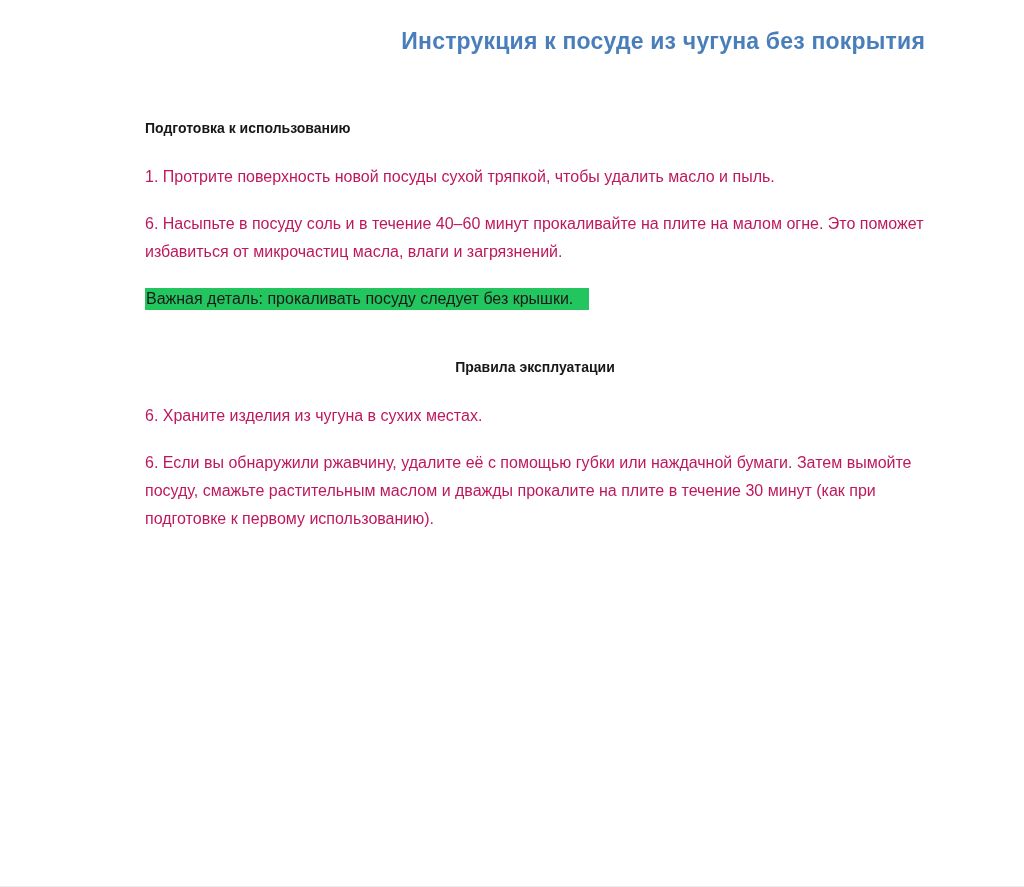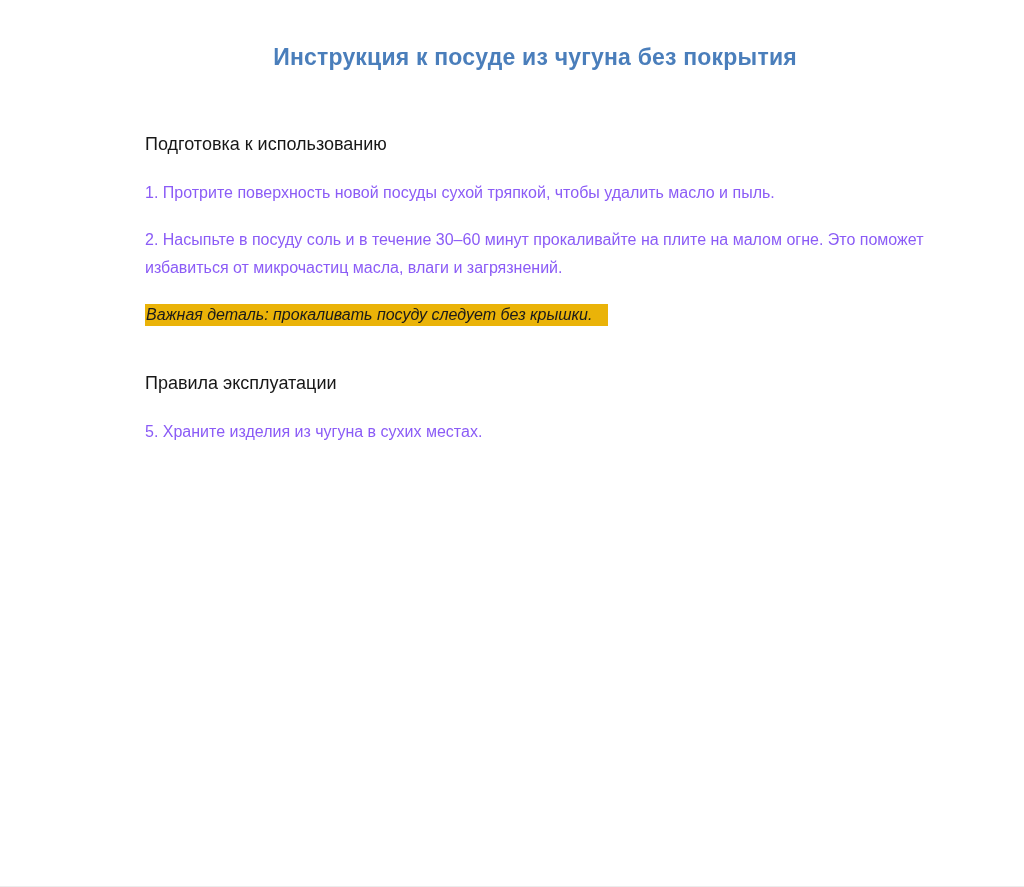--- a/index.html
+++ b/index.html
@@ -17,57 +17,57 @@
     box-sizing: border-box;
   }
   .doc {
     box-sizing: border-box;
     width: 1024px;
     height: 887px;
     padding: 26px 99px 0 145px;
     position: relative;
   }
   .doc-title {
-    margin: 16px;
-    text-align: center;
+    margin: 0;
+    text-align: right;
     font-size: 23px;
     line-height: 30px;
     font-weight: 700;
     color: #4a7ebb;
     letter-spacing: 0.2px;
   }
   .section-heading {
-    font-size: 18px;
+    font-size: 14px;
     line-height: 20px;
-    font-weight: 400;
+    font-weight: 700;
     color: #171717;
     margin: 0 0 25px 0;
   }
   .heading-first {
     margin-top: 62px;
   }
   .heading-second {
     margin-top: 44px;
+    text-align: center;
   }
   .para {
     font-size: 16px;
     line-height: 28px;
     margin: 0 0 19px 0;
-    color: #8b5cf6;
+    color: #be185d;
   }
   .note-para {
     margin: 0 0 19px 0;
     font-size: 16px;
     line-height: 28px;
   }
   .note-mark {
-    background: #eab308;
+    background: #22c55e;
     color: #1a1a1a;
     padding: 2px 16px 3px 1px;
-    font-style: italic;
   }
   .page-bottom-edge {
     position: absolute;
     left: 0;
     bottom: 0;
     width: 1024px;
     height: 1px;
     background: #ececec;
   }
 </style>
@@ -75,28 +75,29 @@
 <body>
 
 <div class="doc">
 
   <h1 class="doc-title">Инструкция к посуде из чугуна без покрытия</h1>
 
   <h2 class="section-heading heading-first">Подготовка к использованию</h2>
 
   <p class="para">1. Протрите поверхность новой посуды сухой тряпкой, чтобы удалить масло и пыль.</p>
 
-  <p class="para">2. Насыпьте в посуду соль и в течение 30–60 минут прокаливайте на плите на малом огне. Это поможет избавиться от микрочастиц масла, влаги и загрязнений.</p>
+  <p class="para">6. Насыпьте в посуду соль и в течение 40–60 минут прокаливайте на плите на малом огне. Это поможет избавиться от микрочастиц масла, влаги и загрязнений.</p>
 
 
   <p class="note-para"><mark class="note-mark">Важная деталь: прокаливать посуду следует без крышки.</mark></p>
 
   <h2 class="section-heading heading-second">Правила эксплуатации</h2>
 
 
 
 
 
-  <p class="para">5. Храните изделия из чугуна в сухих местах.</p>
+  <p class="para">6. Храните изделия из чугуна в сухих местах.</p>
 
+  <p class="para">6. Если вы обнаружили ржавчину, удалите её с помощью губки или наждачной бумаги. Затем вымойте посуду, смажьте растительным маслом и дважды прокалите на плите в течение 30 минут (как при подготовке к первому использованию).</p>
 
   <div class="page-bottom-edge"></div>
 </div>
 
 </body></html>

